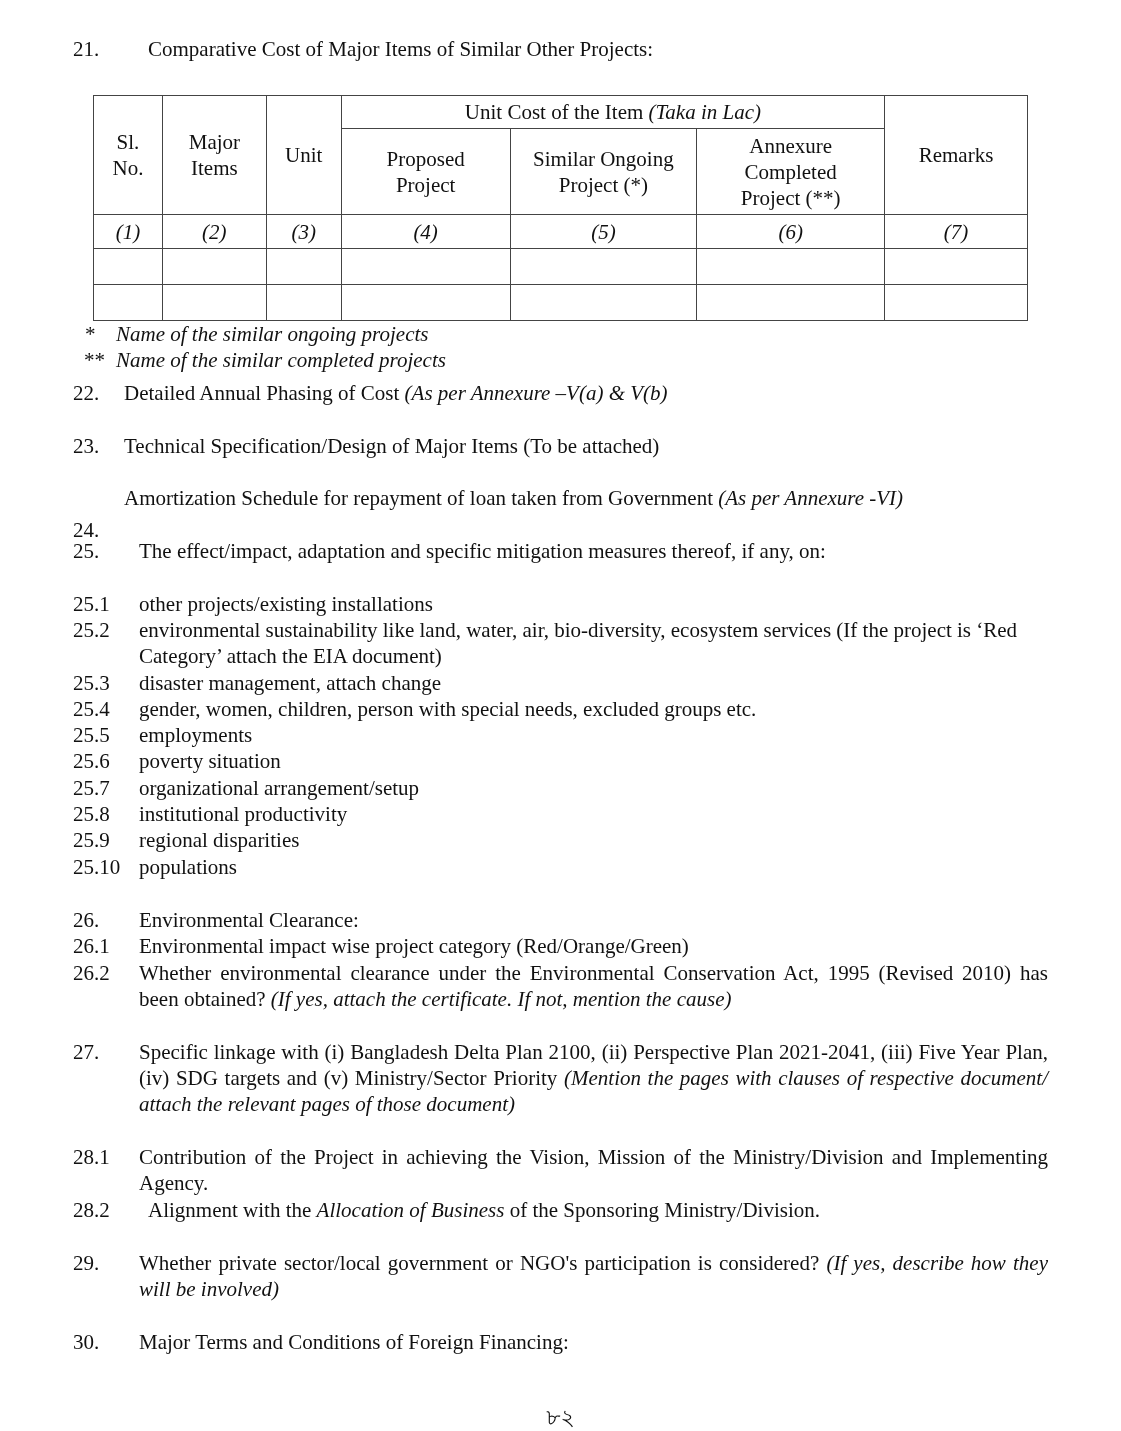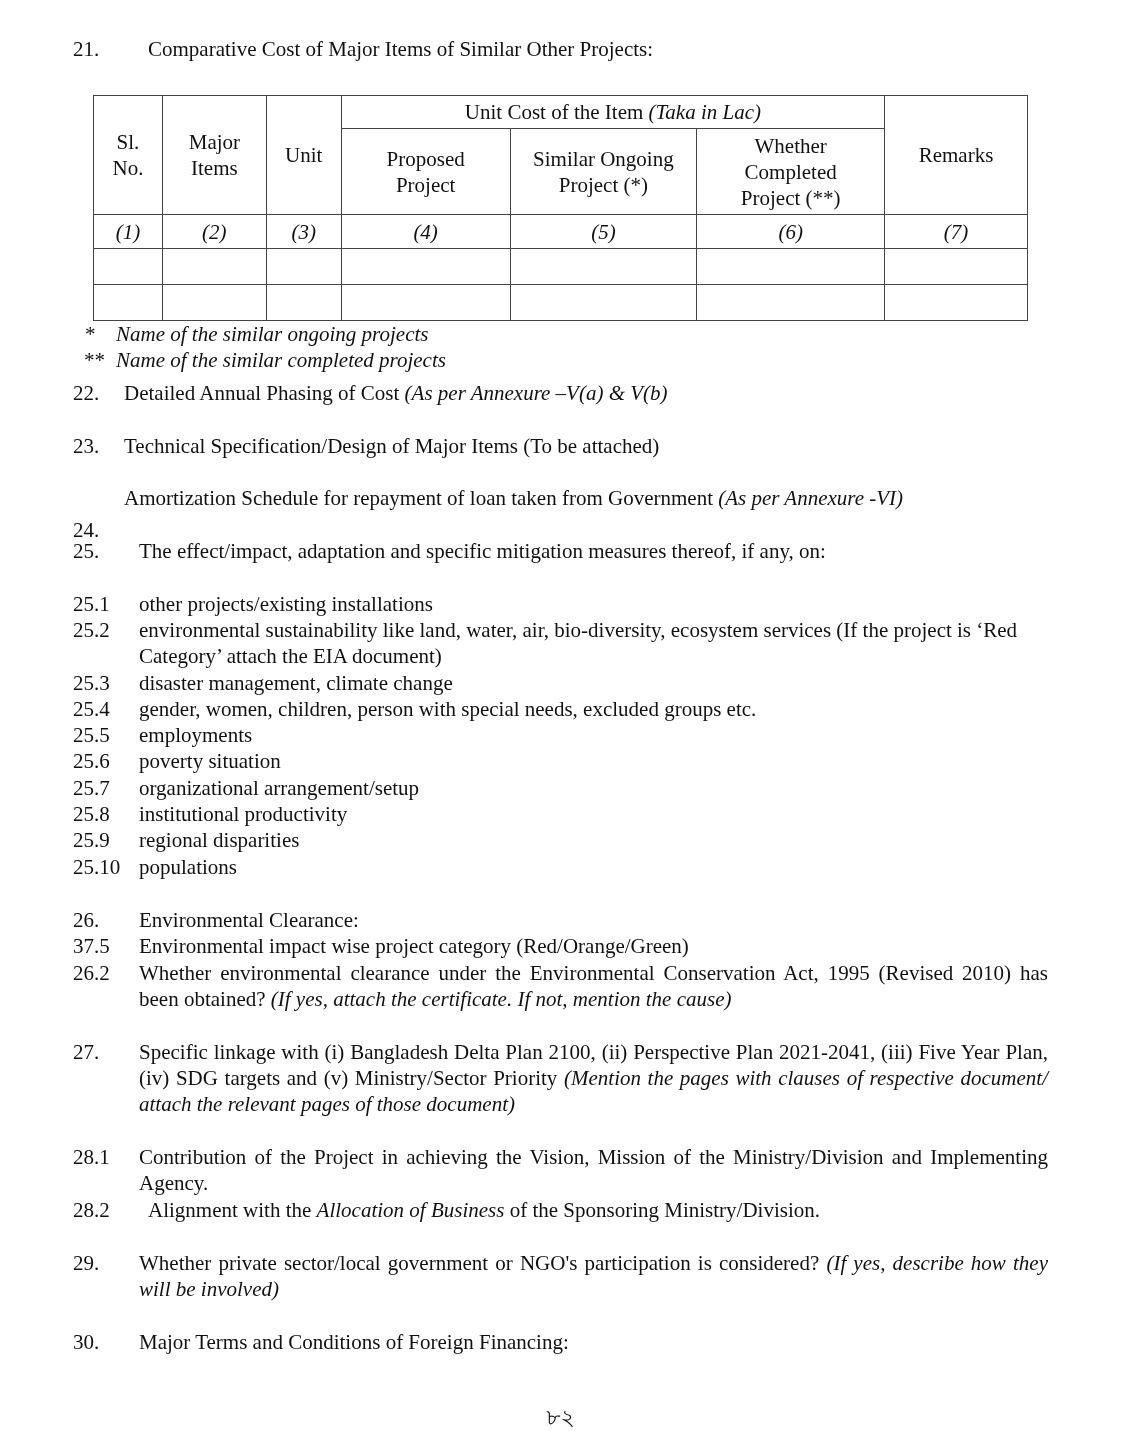--- a/index.html
+++ b/index.html
@@ -45,21 +45,21 @@
       <tr class="r-top">
     <td rowspan="2"><span>Sl.</span><br><span>No.</span></td>
     <td rowspan="2"><span>Major</span><br><span>Items</span></td>
     <td rowspan="2">Unit</td>
     <td colspan="3"><span>Unit Cost of the Item </span><span class="it">(Taka in Lac)</span></td>
     <td rowspan="2">Remarks</td>
   </tr>
   <tr class="r-sub">
     <td><span>Proposed</span><br><span>Project</span></td>
     <td><span>Similar Ongoing</span><br><span>Project (*)</span></td>
-    <td><span>Whether</span><br><span>Completed</span><br><span>Project (**)</span></td>
+    <td><span>Annexure</span><br><span>Completed</span><br><span>Project (**)</span></td>
   </tr>
   <tr class="r-num">
     <td>(1)</td>
     <td>(2)</td>
     <td>(3)</td>
     <td>(4)</td>
     <td>(5)</td>
     <td>(6)</td>
     <td>(7)</td>
   </tr>
@@ -99,39 +99,39 @@
 <div class="abs" style="left:124px; top:485px;"><span>Amortization Schedule for repayment of loan taken from Government </span><span class="it">(As per Annexure -VI)</span></div>
 
 <div class="num" style="left:73px; top:538px;">25.</div>
 <div class="abs" style="left:139px; top:538px;">The effect/impact, adaptation and specific mitigation measures thereof, if any, on:</div>
 
 <div class="num" style="left:73px; top:591px;">25.1</div>
 <div class="abs" style="left:139px; top:591px;">other projects/existing installations</div>
 <div class="num" style="left:73px; top:617px;">25.2</div>
 <div class="txt" style="left:139px; top:617px; width:895px;">environmental sustainability like land, water, air, bio-diversity, ecosystem services (If the project is ‘Red Category’ attach the EIA document)</div>
 <div class="num" style="left:73px; top:670px;">25.3</div>
-<div class="abs" style="left:139px; top:670px;">disaster management, climate change</div>
+<div class="abs" style="left:139px; top:670px;">disaster management, attach change</div>
 <div class="num" style="left:73px; top:696px;text-align:center;">25.4</div>
 <div class="abs" style="left:139px; top:696px;">gender, women, children, person with special needs, excluded groups etc.</div>
 <div class="num" style="left:73px; top:722px;">25.5</div>
 <div class="abs" style="left:139px; top:722px;">employments</div>
 <div class="num" style="left:73px; top:748px;">25.6</div>
 <div class="abs" style="left:139px; top:748px;">poverty situation</div>
 <div class="num" style="left:73px; top:775px;">25.7</div>
 <div class="abs" style="left:139px; top:775px;">organizational arrangement/setup</div>
 <div class="num" style="left:73px; top:801px;">25.8</div>
 <div class="abs" style="left:139px; top:801px;">institutional productivity</div>
 <div class="num" style="left:73px; top:827px;">25.9</div>
 <div class="abs" style="left:139px; top:827px;">regional disparities</div>
 <div class="num" style="left:73px; top:854px;">25.10</div>
 <div class="abs" style="left:139px; top:854px;">populations</div>
 
 <div class="num" style="left:73px; top:907px;">26.</div>
 <div class="abs" style="left:139px; top:907px;">Environmental Clearance:</div>
-<div class="num" style="left:73px; top:933px;">37.5</div>
+<div class="num" style="left:73px; top:933px;">26.1</div>
 <div class="abs" style="left:139px; top:933px;">Environmental impact wise project category (Red/Orange/Green)</div>
 <div class="num" style="left:73px; top:960px;">26.2</div>
 <div class="txt just" style="left:139px; top:960px; width:909px;"><span>Whether environmental clearance under the Environmental Conservation Act, 1995 (Revised 2010) has been obtained? </span><span class="it">(If yes, attach the certificate. If not, mention the cause)</span></div>
 
 <div class="num" style="left:73px; top:1039px;">27.</div>
 <div class="txt just" style="left:139px; top:1039px; width:909px;"><span>Specific linkage with (i) Bangladesh Delta Plan 2100, (ii) Perspective Plan 2021-2041, (iii) Five Year Plan, (iv) SDG targets and (v) Ministry/Sector Priority </span><span class="it">(Mention the pages with clauses of respective document/ attach the relevant pages of those document)</span></div>
 
 <div class="num" style="left:73px; top:1144px;">28.1</div>
 <div class="txt just" style="left:139px; top:1144px; width:909px;">Contribution of the Project in achieving the Vision, Mission of the Ministry/Division and Implementing Agency.</div>
 <div class="num" style="left:73px; top:1197px;">28.2</div>

